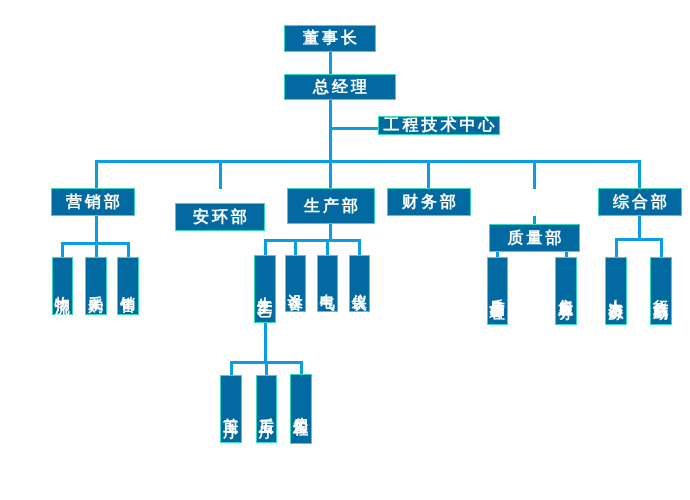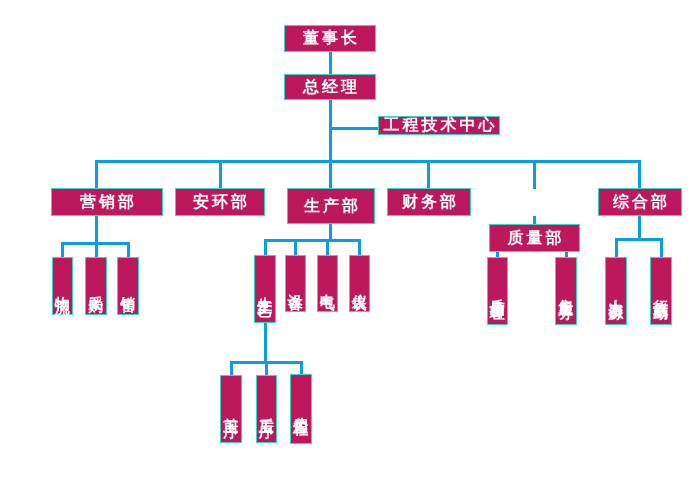--- a/index.html
+++ b/index.html
@@ -17,21 +17,21 @@
     width: 690px; height: 500px;
   }
   #connectors path {
     stroke: #0a9de4;
     stroke-width: 3;
     fill: none;
   }
   .node {
     position: absolute;
     box-sizing: border-box;
-    background: #be185d;
+    background: #0369a1;
     border: 1px solid #35d9c0;
     color: #ffffff;
     font-weight: bold;
     display: flex;
     align-items: center;
     justify-content: center;
     line-height: 1.15;
     white-space: nowrap;
   }
   .node.h {
@@ -60,25 +60,25 @@
     <path d="M428.5 161.5 V189"></path>
     <path d="M534.5 161.5 V189"></path>
     <path d="M96.5 216 V243 M62.5 257 V243 H128 V257 M96.5 243 V257"></path>
     <path d="M330 216 V240 M265 255 V240 H359.5 V255 M295.5 240 V255 M327.5 240 V255"></path>
     <path d="M265 323 V362 M231 375 V362 H301 V375 M266.5 362 V375"></path>
     <path d="M534.5 216 V239 M497.5 257 V239 H566 V257"></path>
     <path d="M639 216 V239 M616 257 V239 H661 V257"></path>
   </svg>
 
   <div class="node h" style="left:284px; top:25px;  width:92px;  height:27px;">董事长</div>
-  <div class="node h" style="left:284px; top:74px;  width:92px;  height:26px;">总经理</div>
+  <div class="node h" style="left:284px; top:74px;  width:112px;  height:26px;">总经理</div>
   <div class="node h" style="left:378px; top:116px; width:122px; height:19px;">工程技术中心</div>
 
-  <div class="node h" style="left:51px;  top:188px; width:112px;  height:28px;">营销部</div>
-  <div class="node h" style="left:175px; top:188px; width:90px;  height:28px;">安环部</div>
+  <div class="node h" style="left:51px;  top:188px; width:84px;  height:28px;">营销部</div>
+  <div class="node h" style="left:175px; top:203px; width:90px;  height:28px;">安环部</div>
   <div class="node h" style="left:287px; top:188px; width:88px;  height:36px;">生产部</div>
   <div class="node h" style="left:387px; top:188px; width:84px;  height:28px;">财务部</div>
   <div class="node h" style="left:489px; top:188px; width:91px;  height:28px;margin-top:36px;">质量部</div>
   <div class="node h" style="left:598px; top:188px; width:84px;  height:28px;">综合部</div>
 
   <div class="node v" style="left:52px;  top:257px; width:21px; height:58px;">物流</div>
   <div class="node v" style="left:85px;  top:257px; width:22px; height:58px;">采购</div>
   <div class="node v" style="left:117px; top:257px; width:22px; height:58px;">销售</div>
 
   <div class="node v" style="left:254px; top:255px; width:22px; height:68px;">生产工艺</div>

